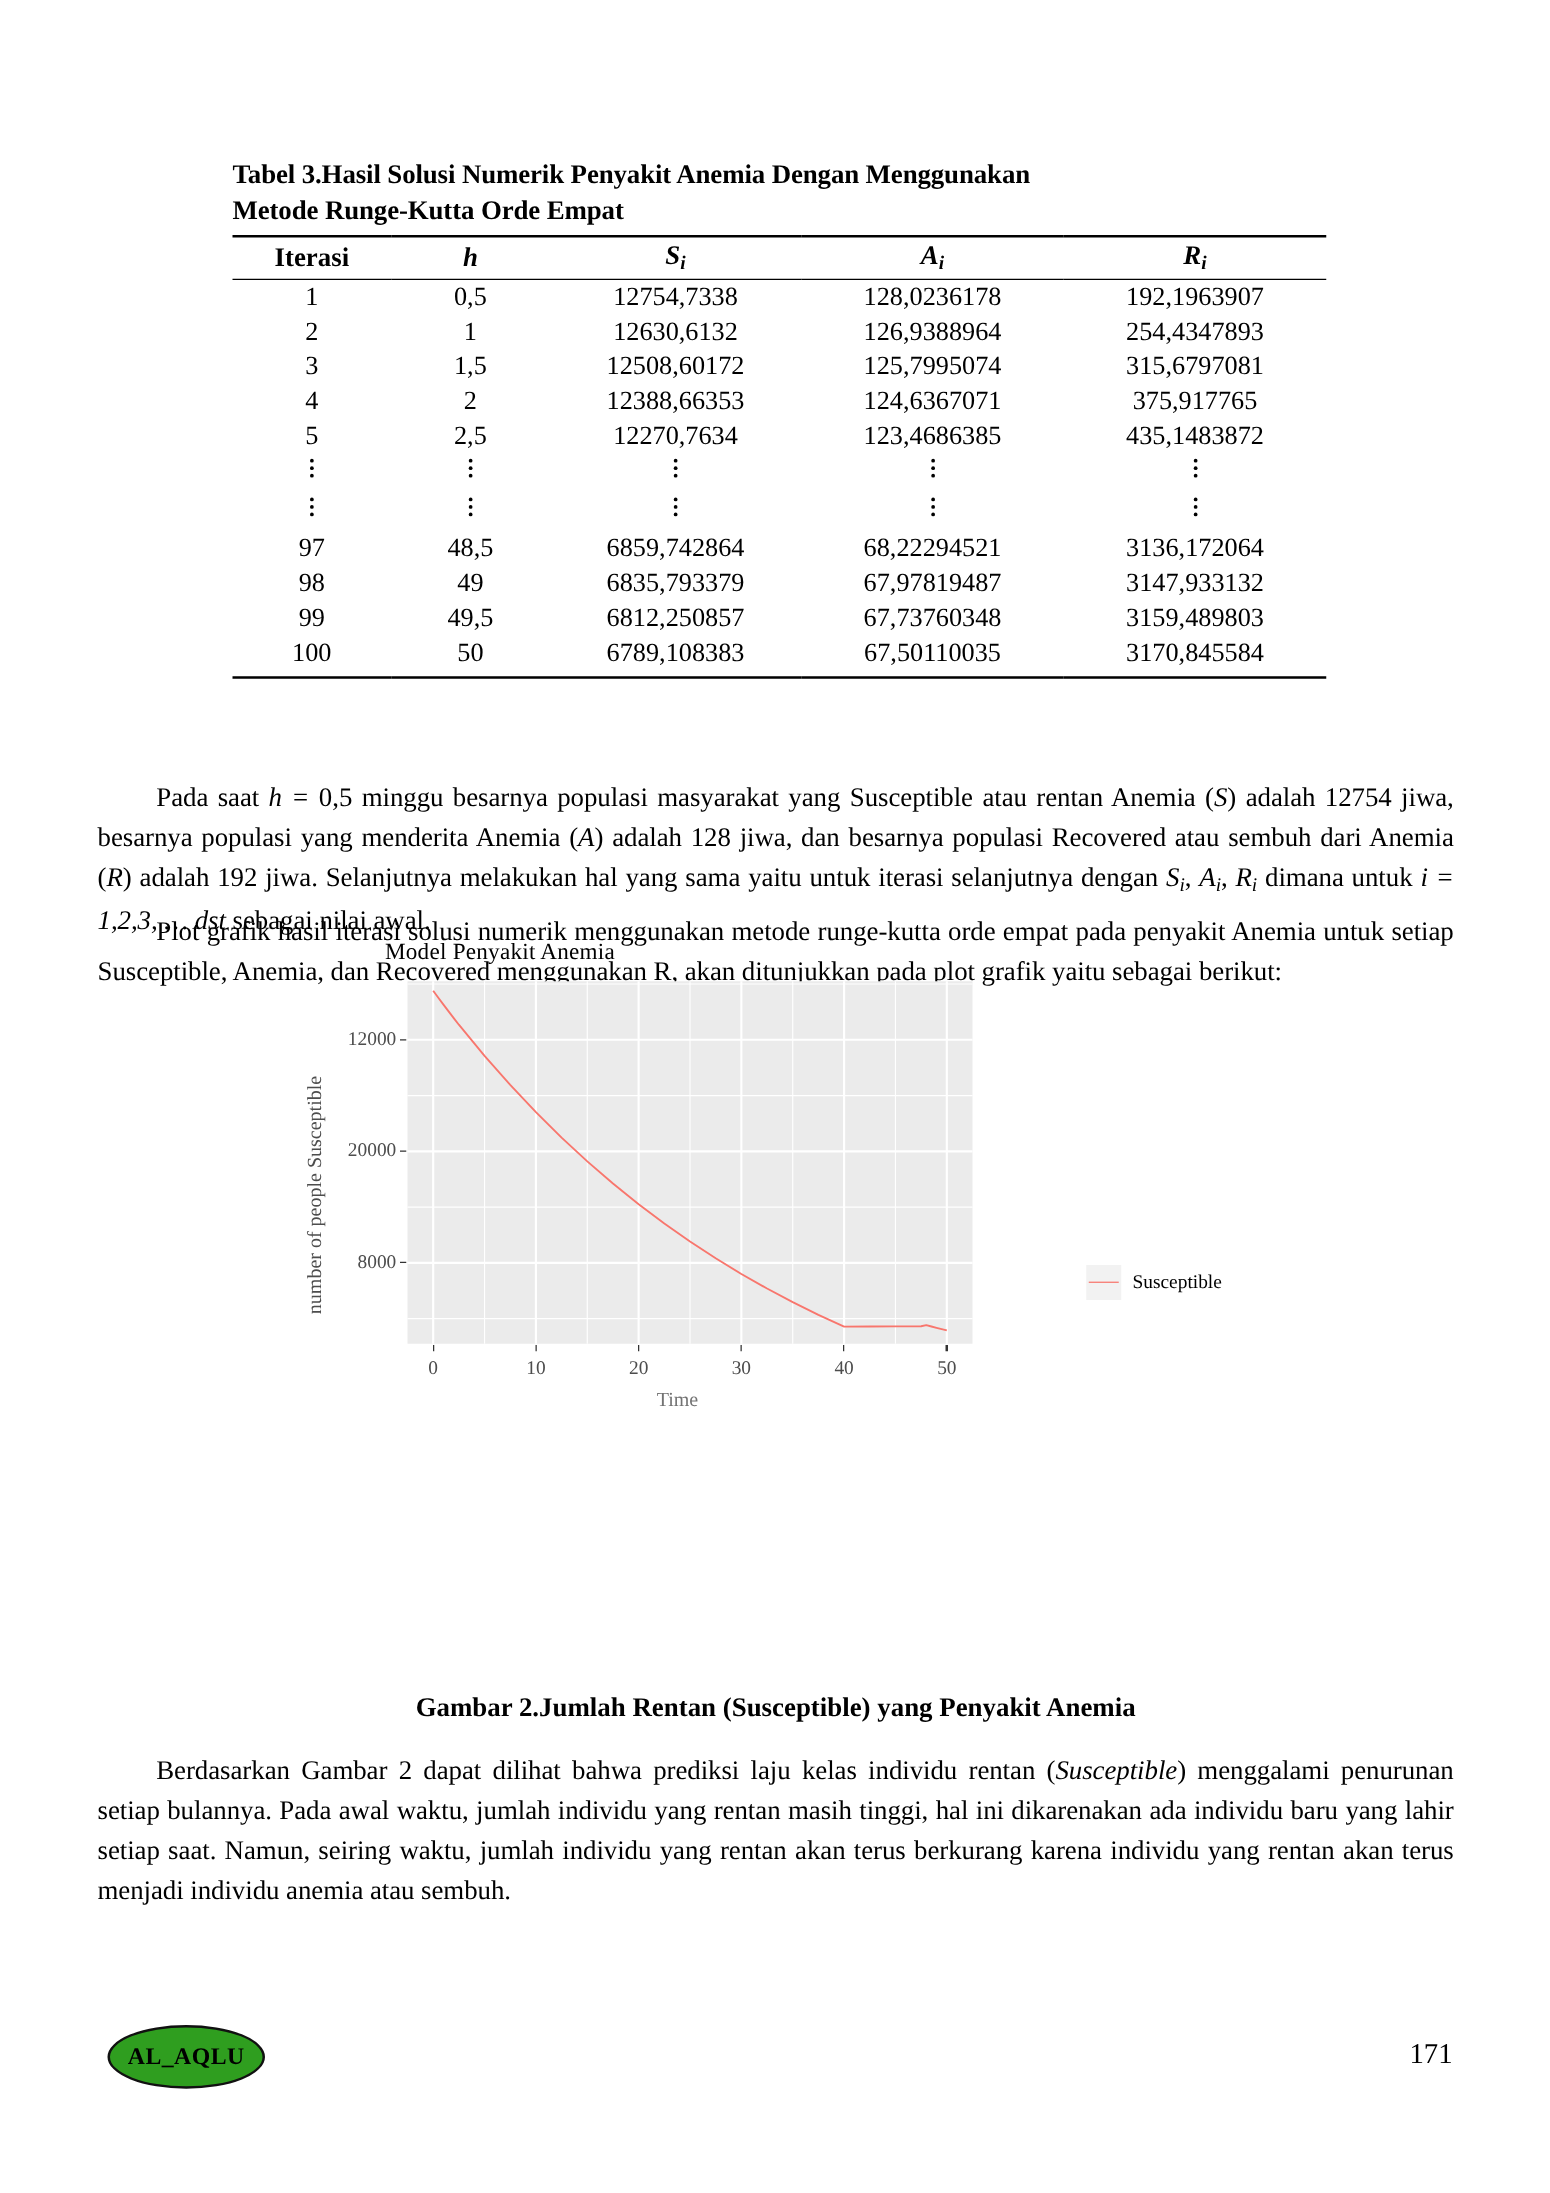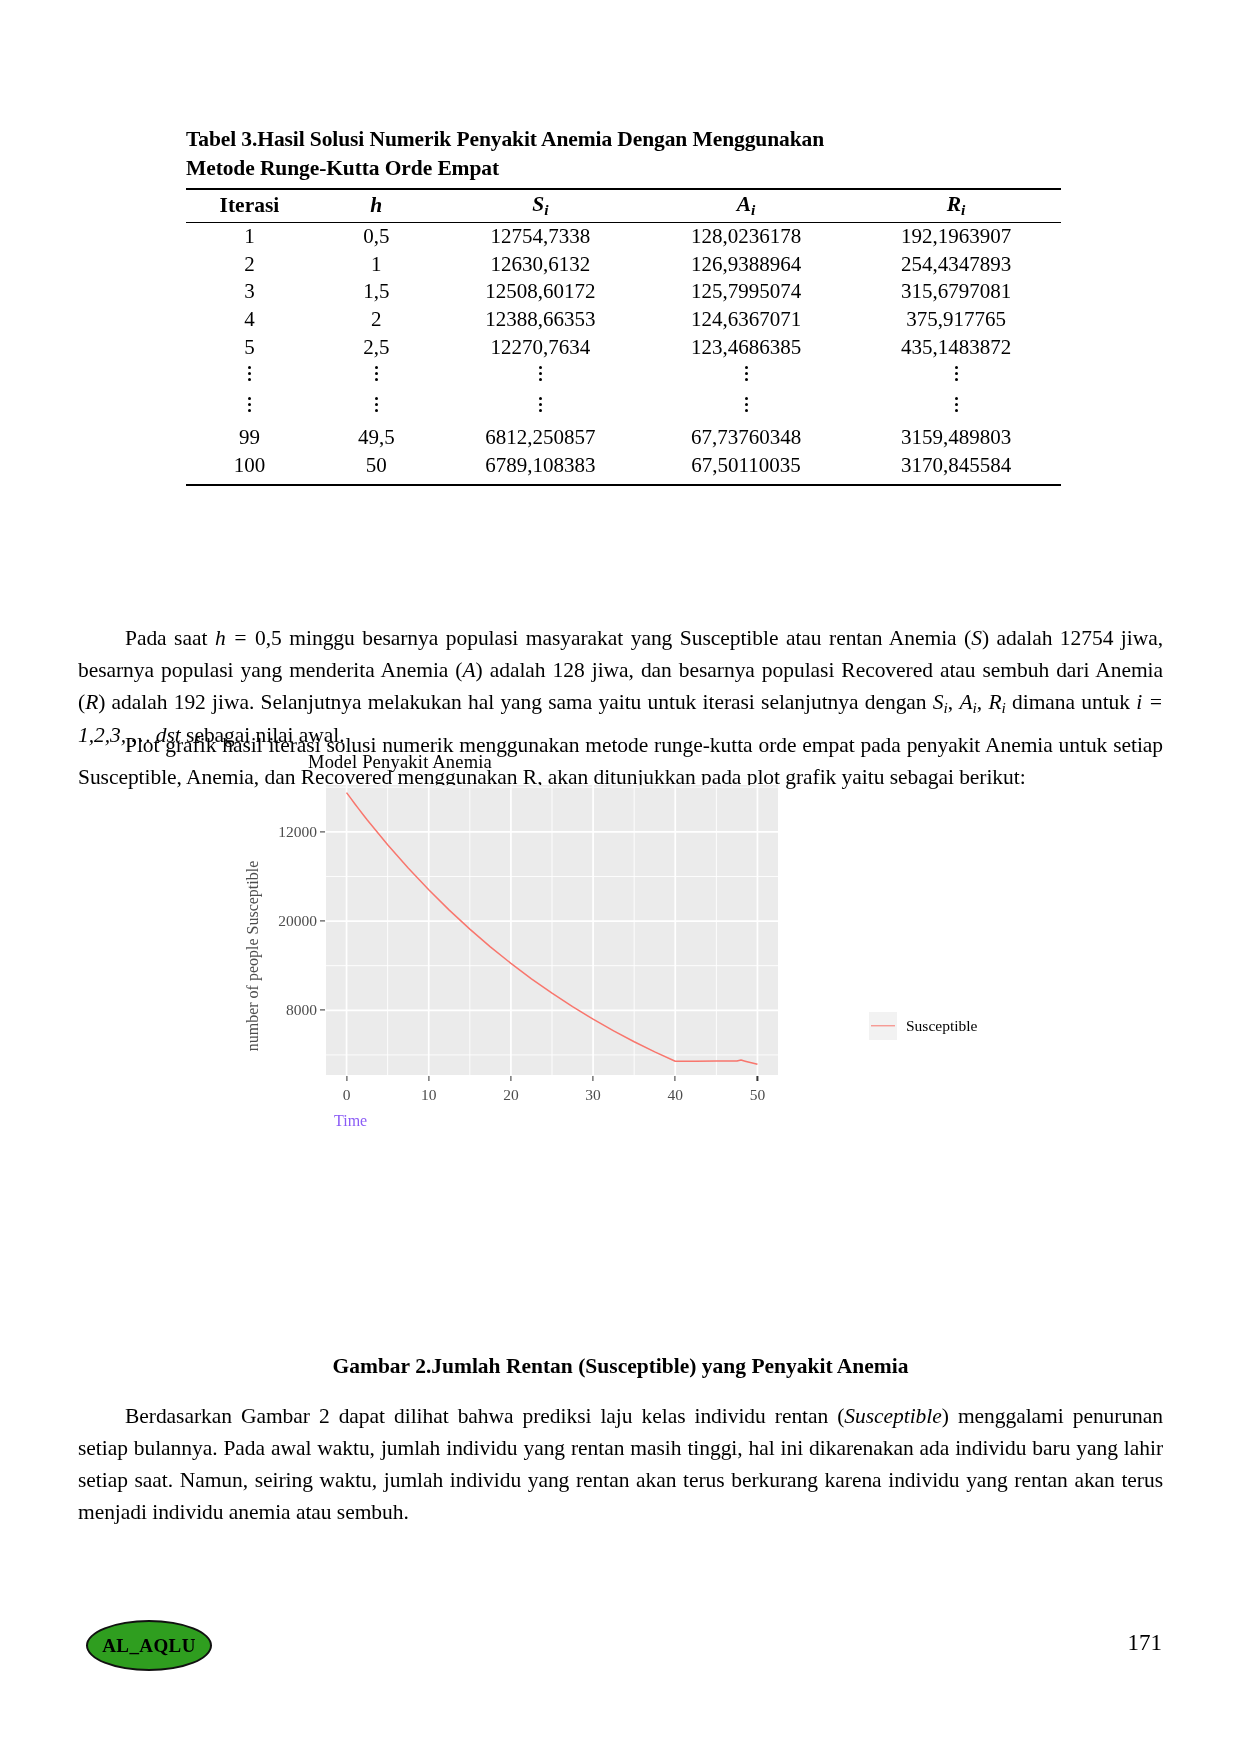--- a/index.html
+++ b/index.html
@@ -176,26 +176,26 @@
     position: absolute;
     top: 100%;
     height: 5px;
     width: 1.2px;
     background: #333;
     transform: translateX(-50%);
     margin-top: 1px;
   }
   .xlabel {
     position: absolute;
-    left: 86px;
+    left: 68px;
     width: 452px;
     top: 360px;
-    text-align: left;
+    text-align: center;
     font-size: 16px;
-    color: #8b5cf6;
+    color: #737373;
   }
   .legend {
     position: absolute;
     left: 621px;
     top: 260px;
     display: flex;
     align-items: center;
     gap: 9px;
   }
   .legend-key {
@@ -321,20 +321,34 @@
           <td class="vdots-cell"><span class="vdots-mark"><i></i><i></i><i></i></span></td>
           <td class="vdots-cell"><span class="vdots-mark"><i></i><i></i><i></i></span></td>
           <td class="vdots-cell"><span class="vdots-mark"><i></i><i></i><i></i></span></td>
         </tr>
         <tr>
           <td class="vdots-cell"><span class="vdots-mark"><i></i><i></i><i></i></span></td>
           <td class="vdots-cell"><span class="vdots-mark"><i></i><i></i><i></i></span></td>
           <td class="vdots-cell"><span class="vdots-mark"><i></i><i></i><i></i></span></td>
           <td class="vdots-cell"><span class="vdots-mark"><i></i><i></i><i></i></span></td>
           <td class="vdots-cell"><span class="vdots-mark"><i></i><i></i><i></i></span></td>
+        </tr>
+        <tr>
+          <td>97</td>
+          <td>48,5</td>
+          <td>6859,742864</td>
+          <td>68,22294521</td>
+          <td>3136,172064</td>
+        </tr>
+        <tr>
+          <td>98</td>
+          <td>49</td>
+          <td>6835,793379</td>
+          <td>67,97819487</td>
+          <td>3147,933132</td>
         </tr>
         <tr>
           <td>99</td>
           <td>49,5</td>
           <td>6812,250857</td>
           <td>67,73760348</td>
           <td>3159,489803</td>
         </tr>
         <tr class="spacer-bottom">
           <td>100</td>

